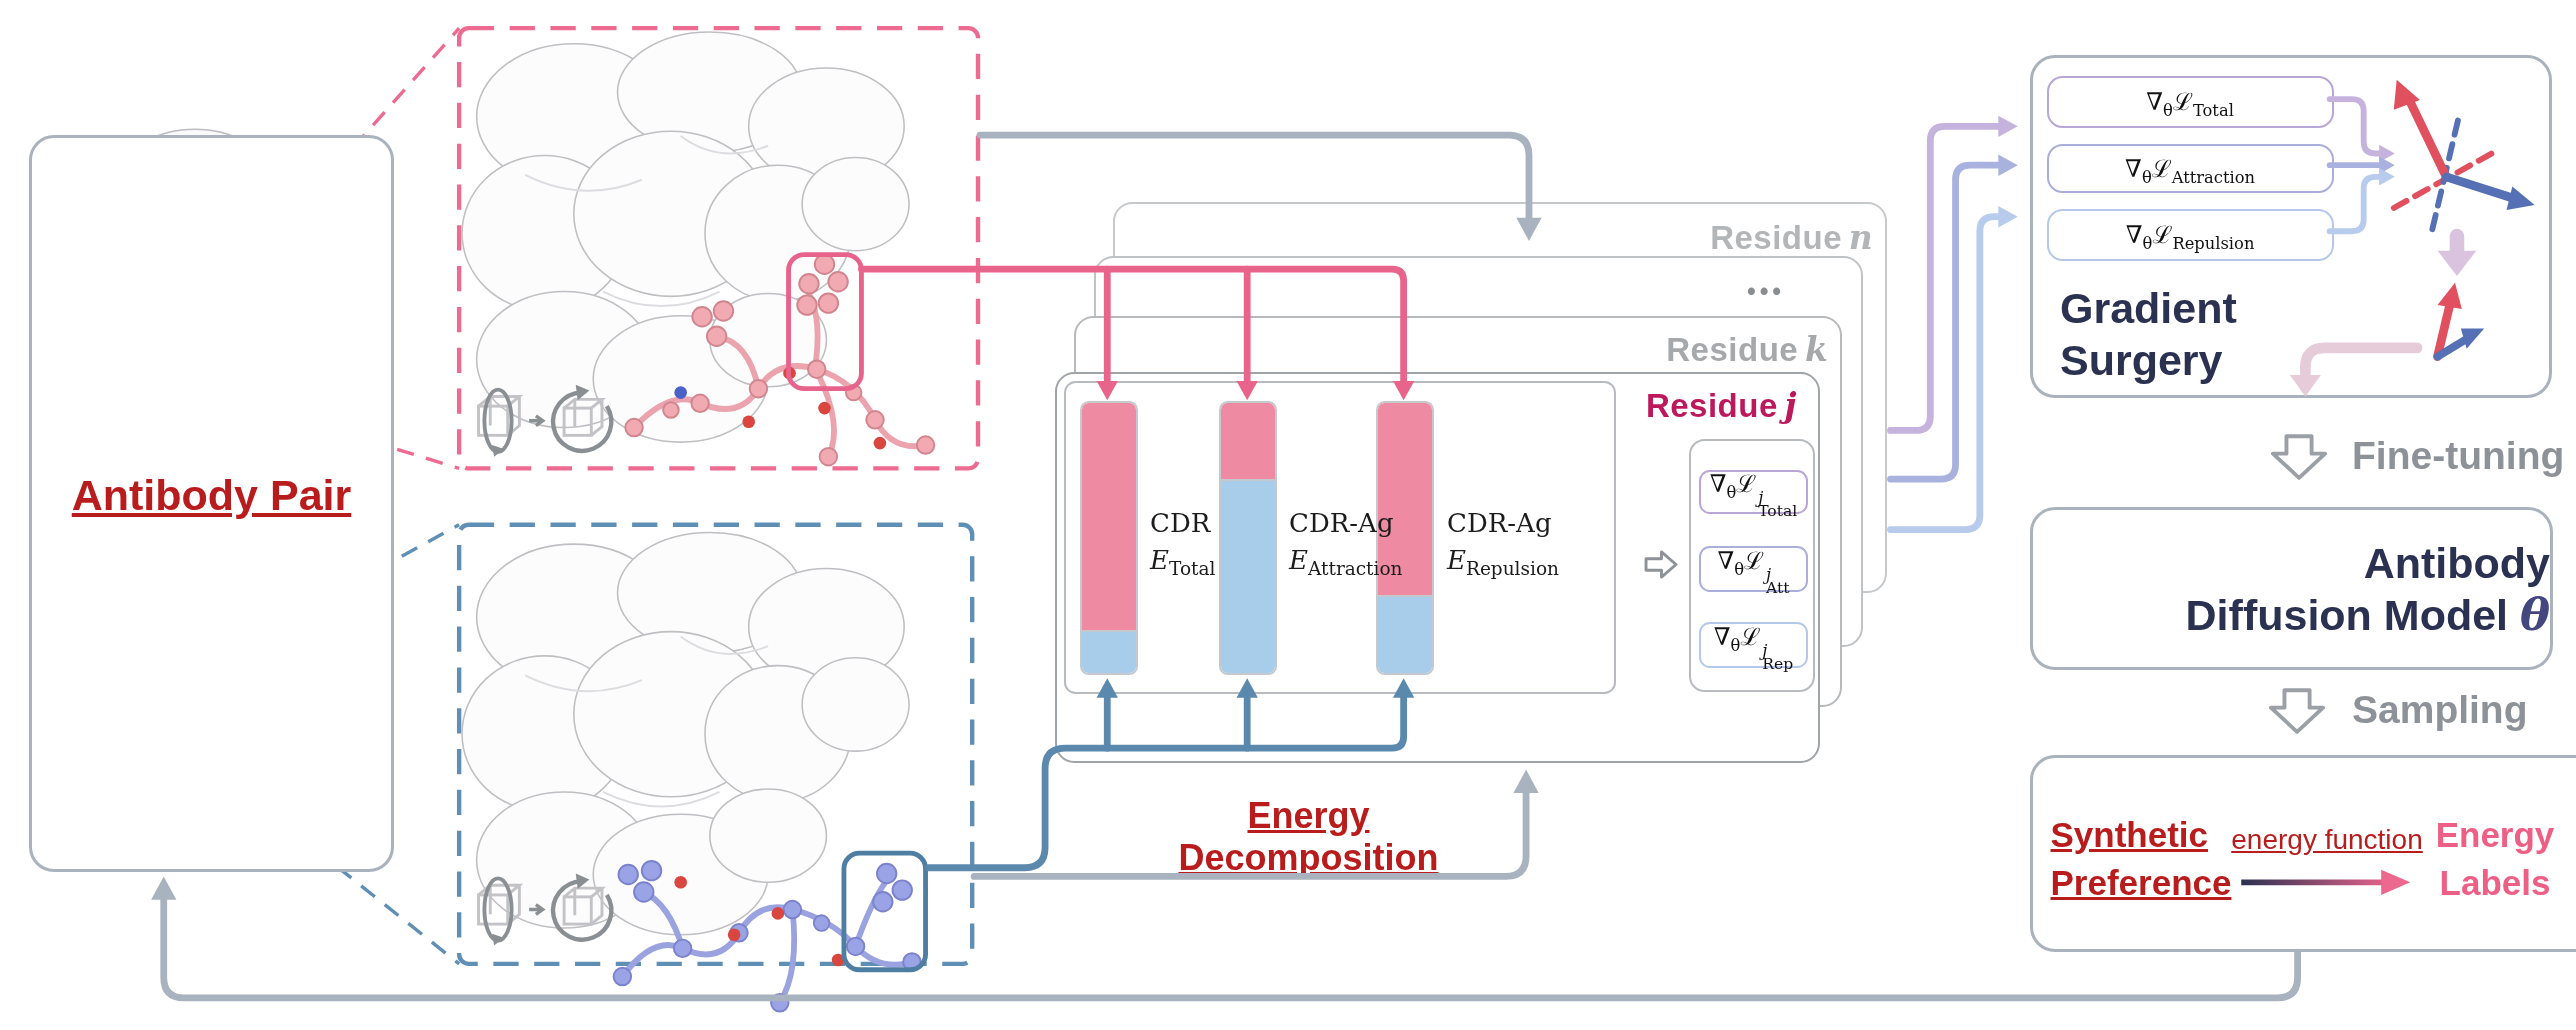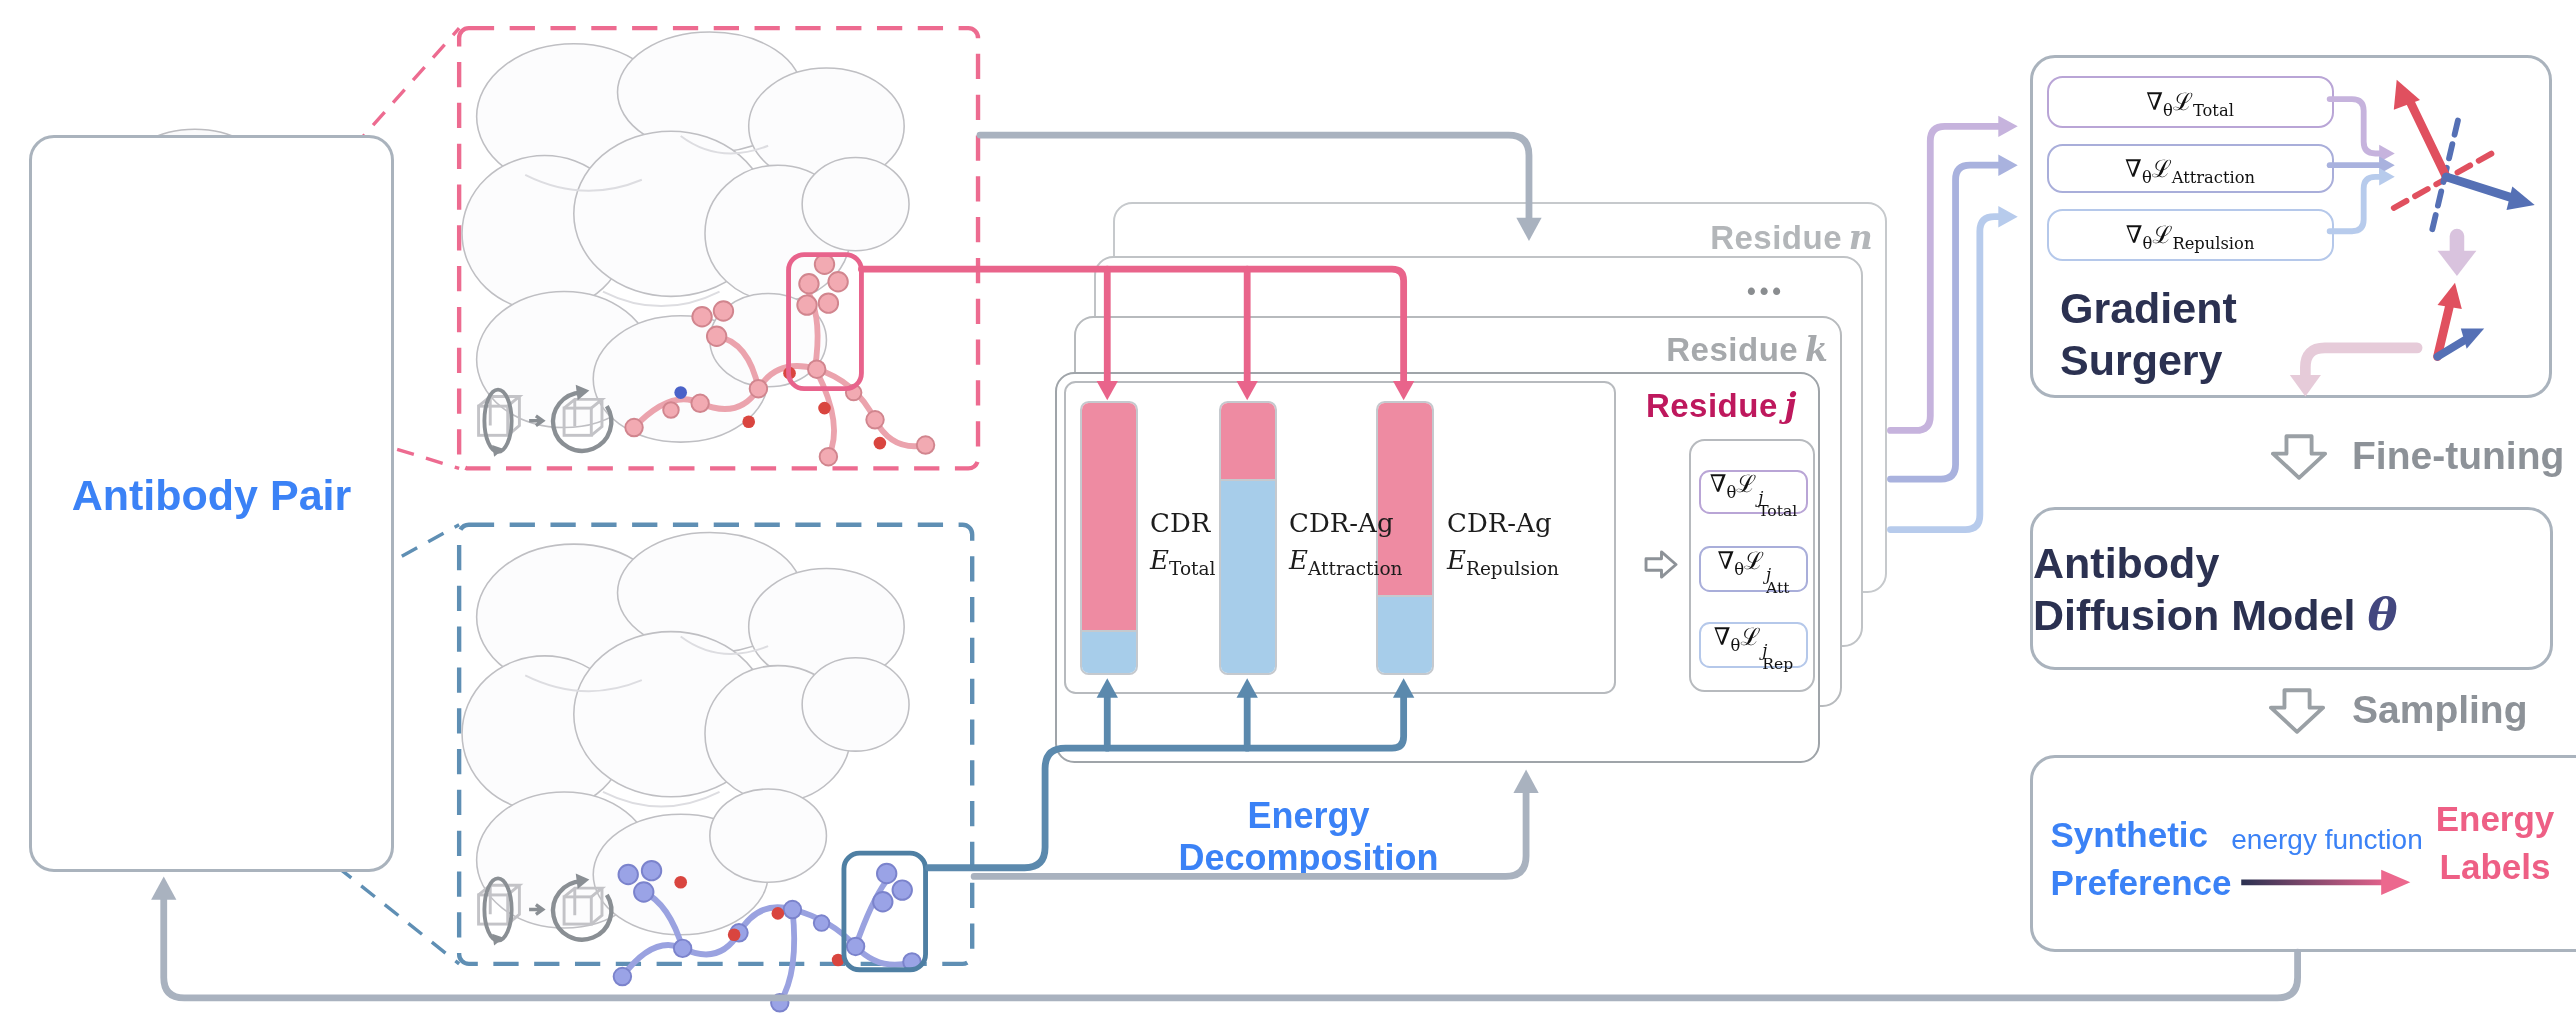--- a/index.html
+++ b/index.html
@@ -4,21 +4,21 @@
 <style>
   html,body{margin:0;padding:0;background:#fff;}
   #canvas{position:relative;width:2576px;height:1030px;background:#fff;overflow:hidden;
           font-family:"Liberation Sans",sans-serif;}
   .abs{position:absolute;}
   svg{position:absolute;left:0;top:0;pointer-events:none;}
   .roundbox{position:absolute;background:#fff;border:3.4px solid #aab3bd;border-radius:25px;box-sizing:border-box;}
   .card{position:absolute;background:#fff;border:2.4px solid #bfc2c6;border-radius:19.4px;box-sizing:border-box;}
   .card-label{position:absolute;font-size:33px;font-weight:bold;letter-spacing:0.5px;white-space:nowrap;}
   .rvar{font-family:"DejaVu Serif",serif;font-style:italic;font-weight:600;margin-left:6.8px;}
-  .navy{color:#3b82f6;}
+  .navy{color:#b91c1c;text-decoration:underline;}
   .innerbox{position:absolute;background:#fff;border:2.4px solid #b7babe;border-radius:11.7px;box-sizing:border-box;}
   .bar{position:absolute;width:58px;height:274px;border:2.9px solid #c5c9ce;border-radius:8.7px;
        box-sizing:border-box;overflow:hidden;display:flex;flex-direction:column;background:#fff;}
   .bar .pink{background:#ee8ba2;}
   .bar .blue{flex:1;background:#a7cdea;border-top:2.9px solid #c5c9ce;}
   .barlabel{position:absolute;font-family:"DejaVu Serif",serif;font-size:26px;color:#1c1c1c;line-height:37px;white-space:nowrap;}
   .barlabel i{font-style:italic;}
   .barlabel sub{font-size:18.5px;}
   .math{font-family:"DejaVu Serif",serif;color:#111;white-space:nowrap;}
   .math sub{font-size:.68em;}
@@ -357,40 +357,40 @@
       <div>Gradient</div>
       <div>Surgery</div>
     </div>
   </div>
 
   <svg style="left:2271px;top:434px;" width="58" height="47" viewBox="0 0 60 48">
     <polygon points="16,2 42,2 42,20 56,20 29,45 2,20 16,20" fill="#fff" stroke="#9aa0a5" stroke-width="4" stroke-linejoin="round"></polygon>
   </svg>
   <div class="abs graytitle" style="left:2352px;top:434px;">Fine-tuning</div>
 
-  <div class="roundbox" style="left:2030px;top:507px;width:523px;height:163px;display:flex;flex-direction:column;align-items:flex-start;justify-content:center;">
+  <div class="roundbox" style="left:2030px;top:507px;width:523px;height:163px;display:flex;flex-direction:column;align-items:flex-end;justify-content:center;">
     <div class="bigtitle">Antibody</div>
     <div class="bigtitle">
       <span>Diffusion Model</span>
       <span style="font-family:'DejaVu Serif',serif;font-style:italic;color:#43477f;font-size:45px;">θ</span>
     </div>
   </div>
 
   <svg style="left:2269px;top:688px;" width="58" height="47" viewBox="0 0 60 48">
     <polygon points="16,2 42,2 42,20 56,20 29,45 2,20 16,20" fill="#fff" stroke="#9aa0a5" stroke-width="4" stroke-linejoin="round"></polygon>
   </svg>
   <div class="abs graytitle" style="left:2352px;top:688px;">Sampling</div>
 
   <div class="roundbox" style="left:2030px;top:755px;width:623px;height:197px;">
     <div class="abs navy" style="left:17.5px;top:53px;font-size:35px;font-weight:bold;line-height:48px;">
       <div>Synthetic</div>
       <div>Preference</div>
     </div>
     <div class="abs navy" style="left:191px;top:66px;width:206px;text-align:center;font-size:28px;">energy function</div>
-    <div class="abs pinktxt" style="left:399px;top:37px;width:126px;text-align:center;font-size:35px;font-weight:bold;line-height:48px;">
+    <div class="abs pinktxt" style="left:399px;top:53px;width:126px;text-align:center;font-size:35px;font-weight:bold;line-height:48px;">
       <div>Energy</div>
       <div>Labels</div>
     </div>
   </div>
 
   <svg width="2576" height="1030" viewBox="0 0 2650 1060">
     <defs>
       <linearGradient id="gf" x1="2306" y1="0" x2="2458" y2="0" gradientUnits="userSpaceOnUse">
         <stop offset="0" stop-color="#2b3151"></stop>
           <stop offset="1" stop-color="#e8638c"></stop>

